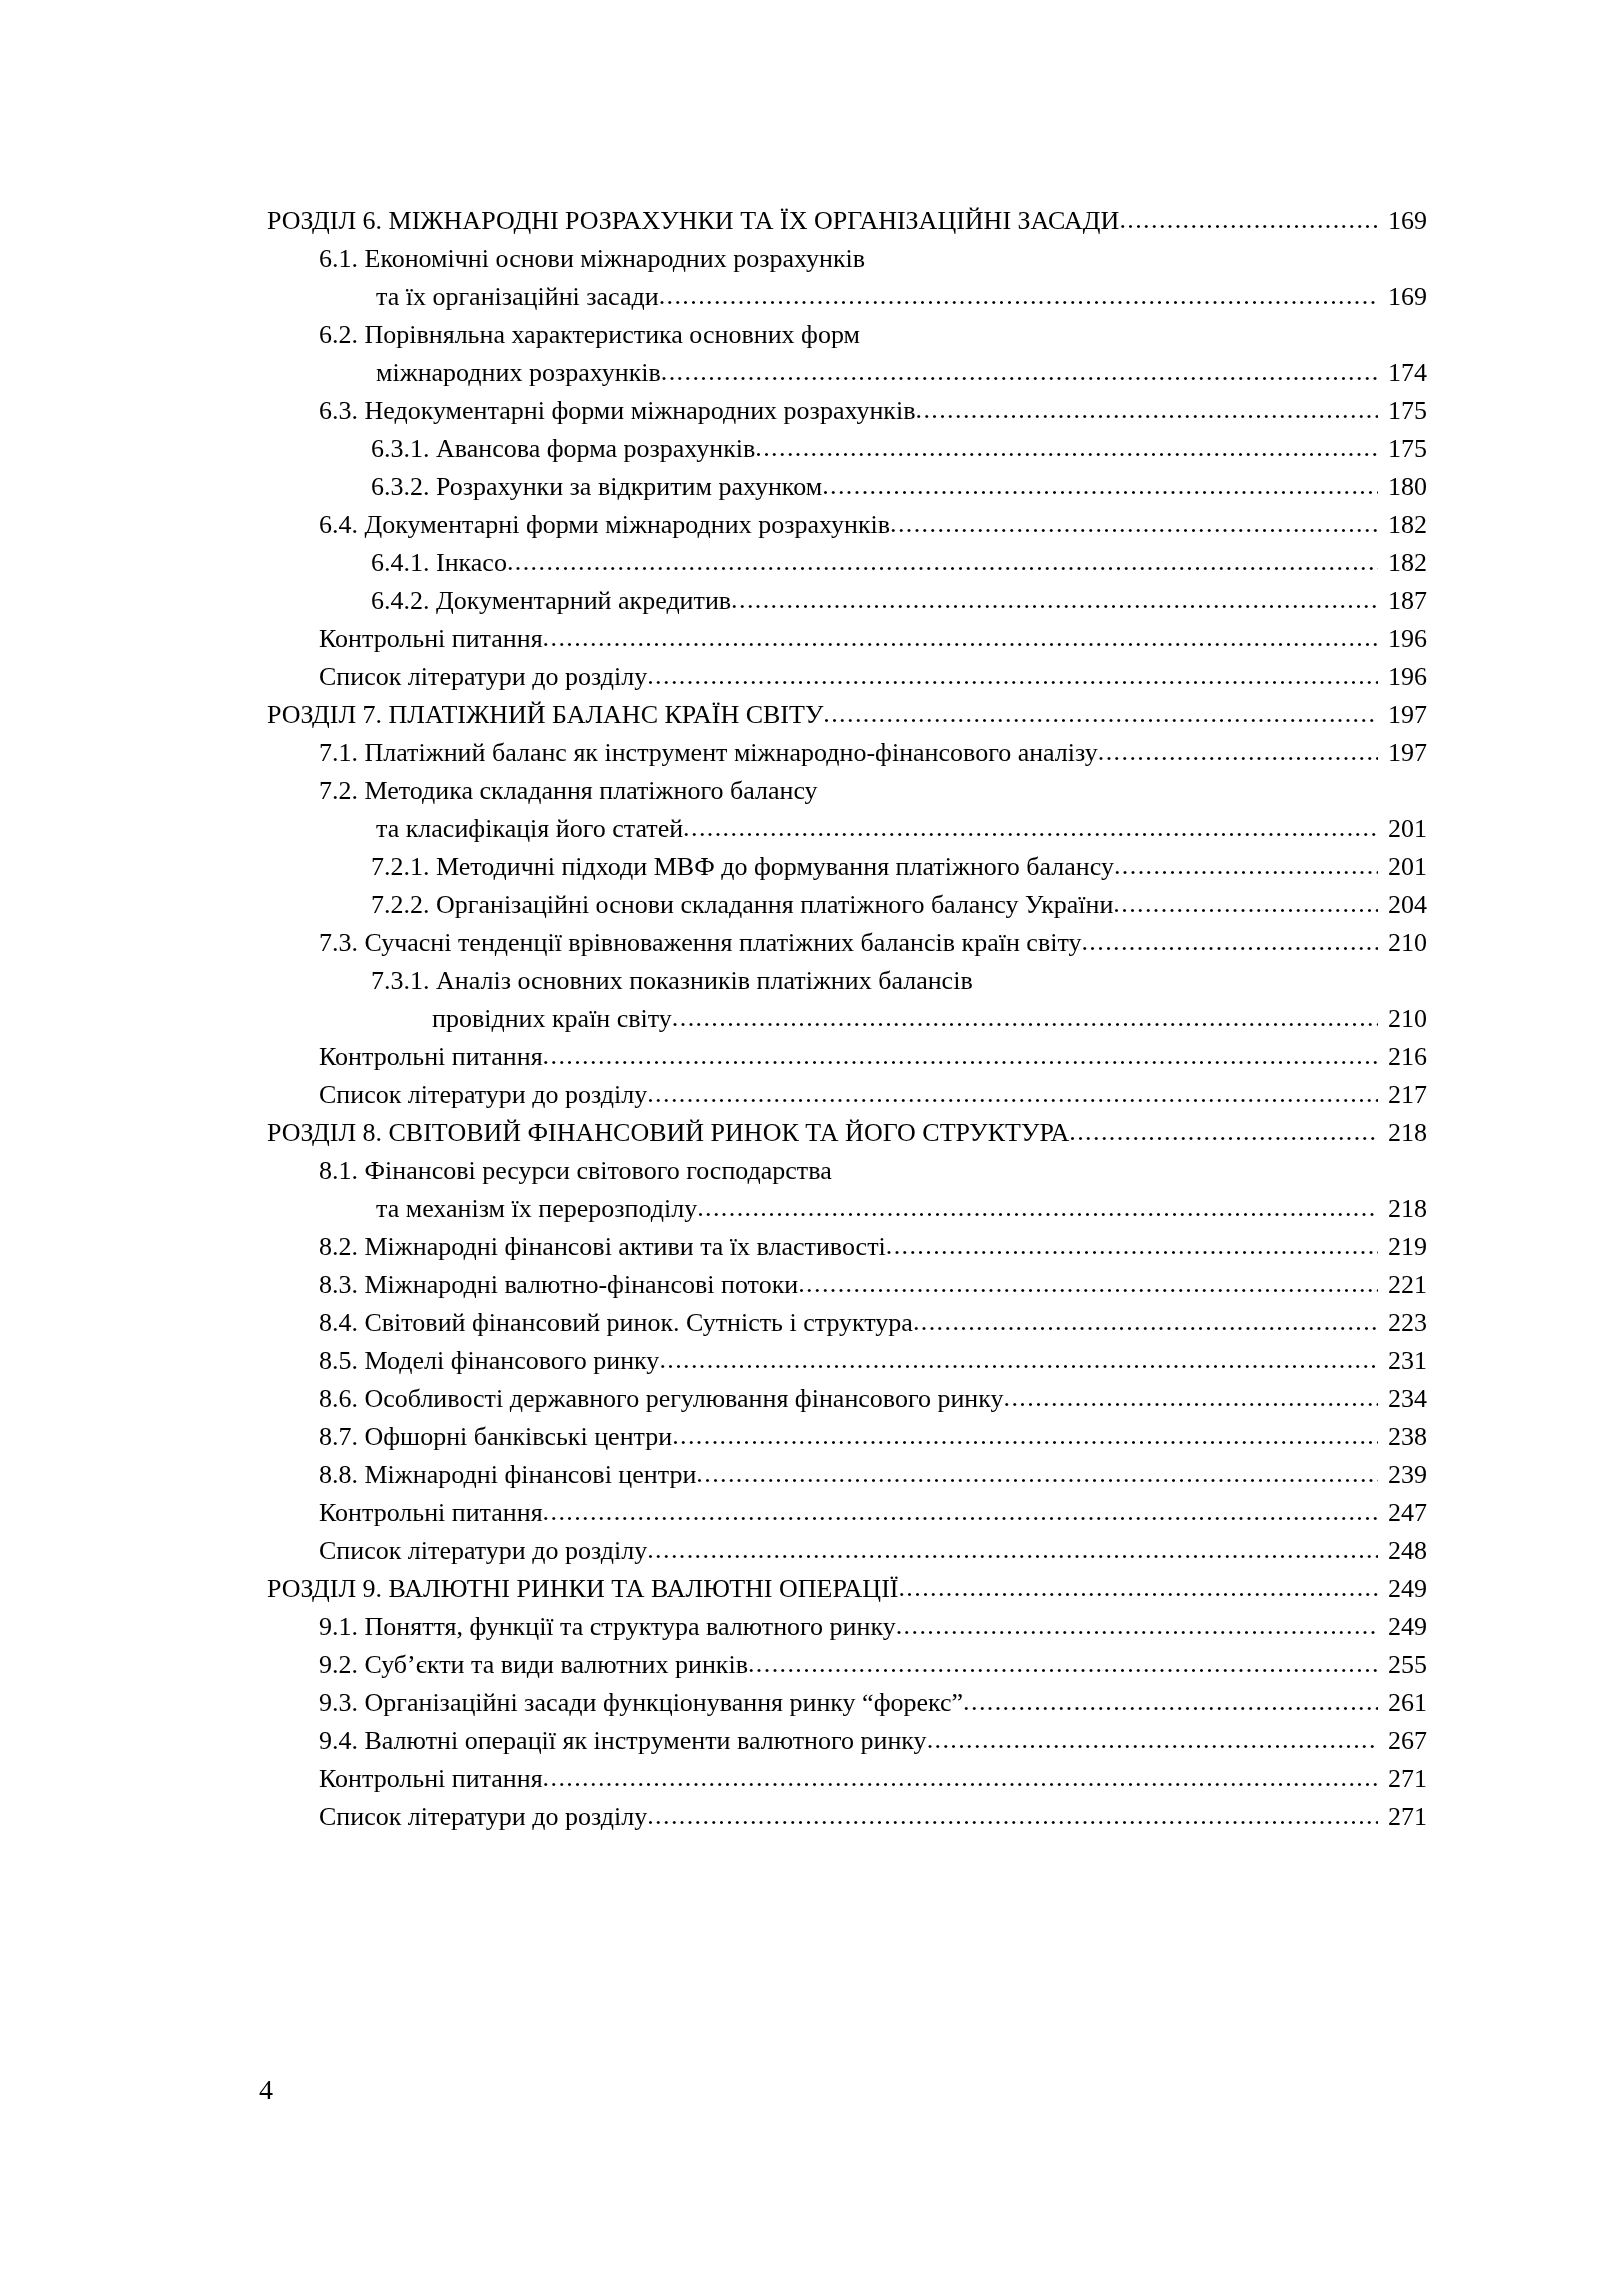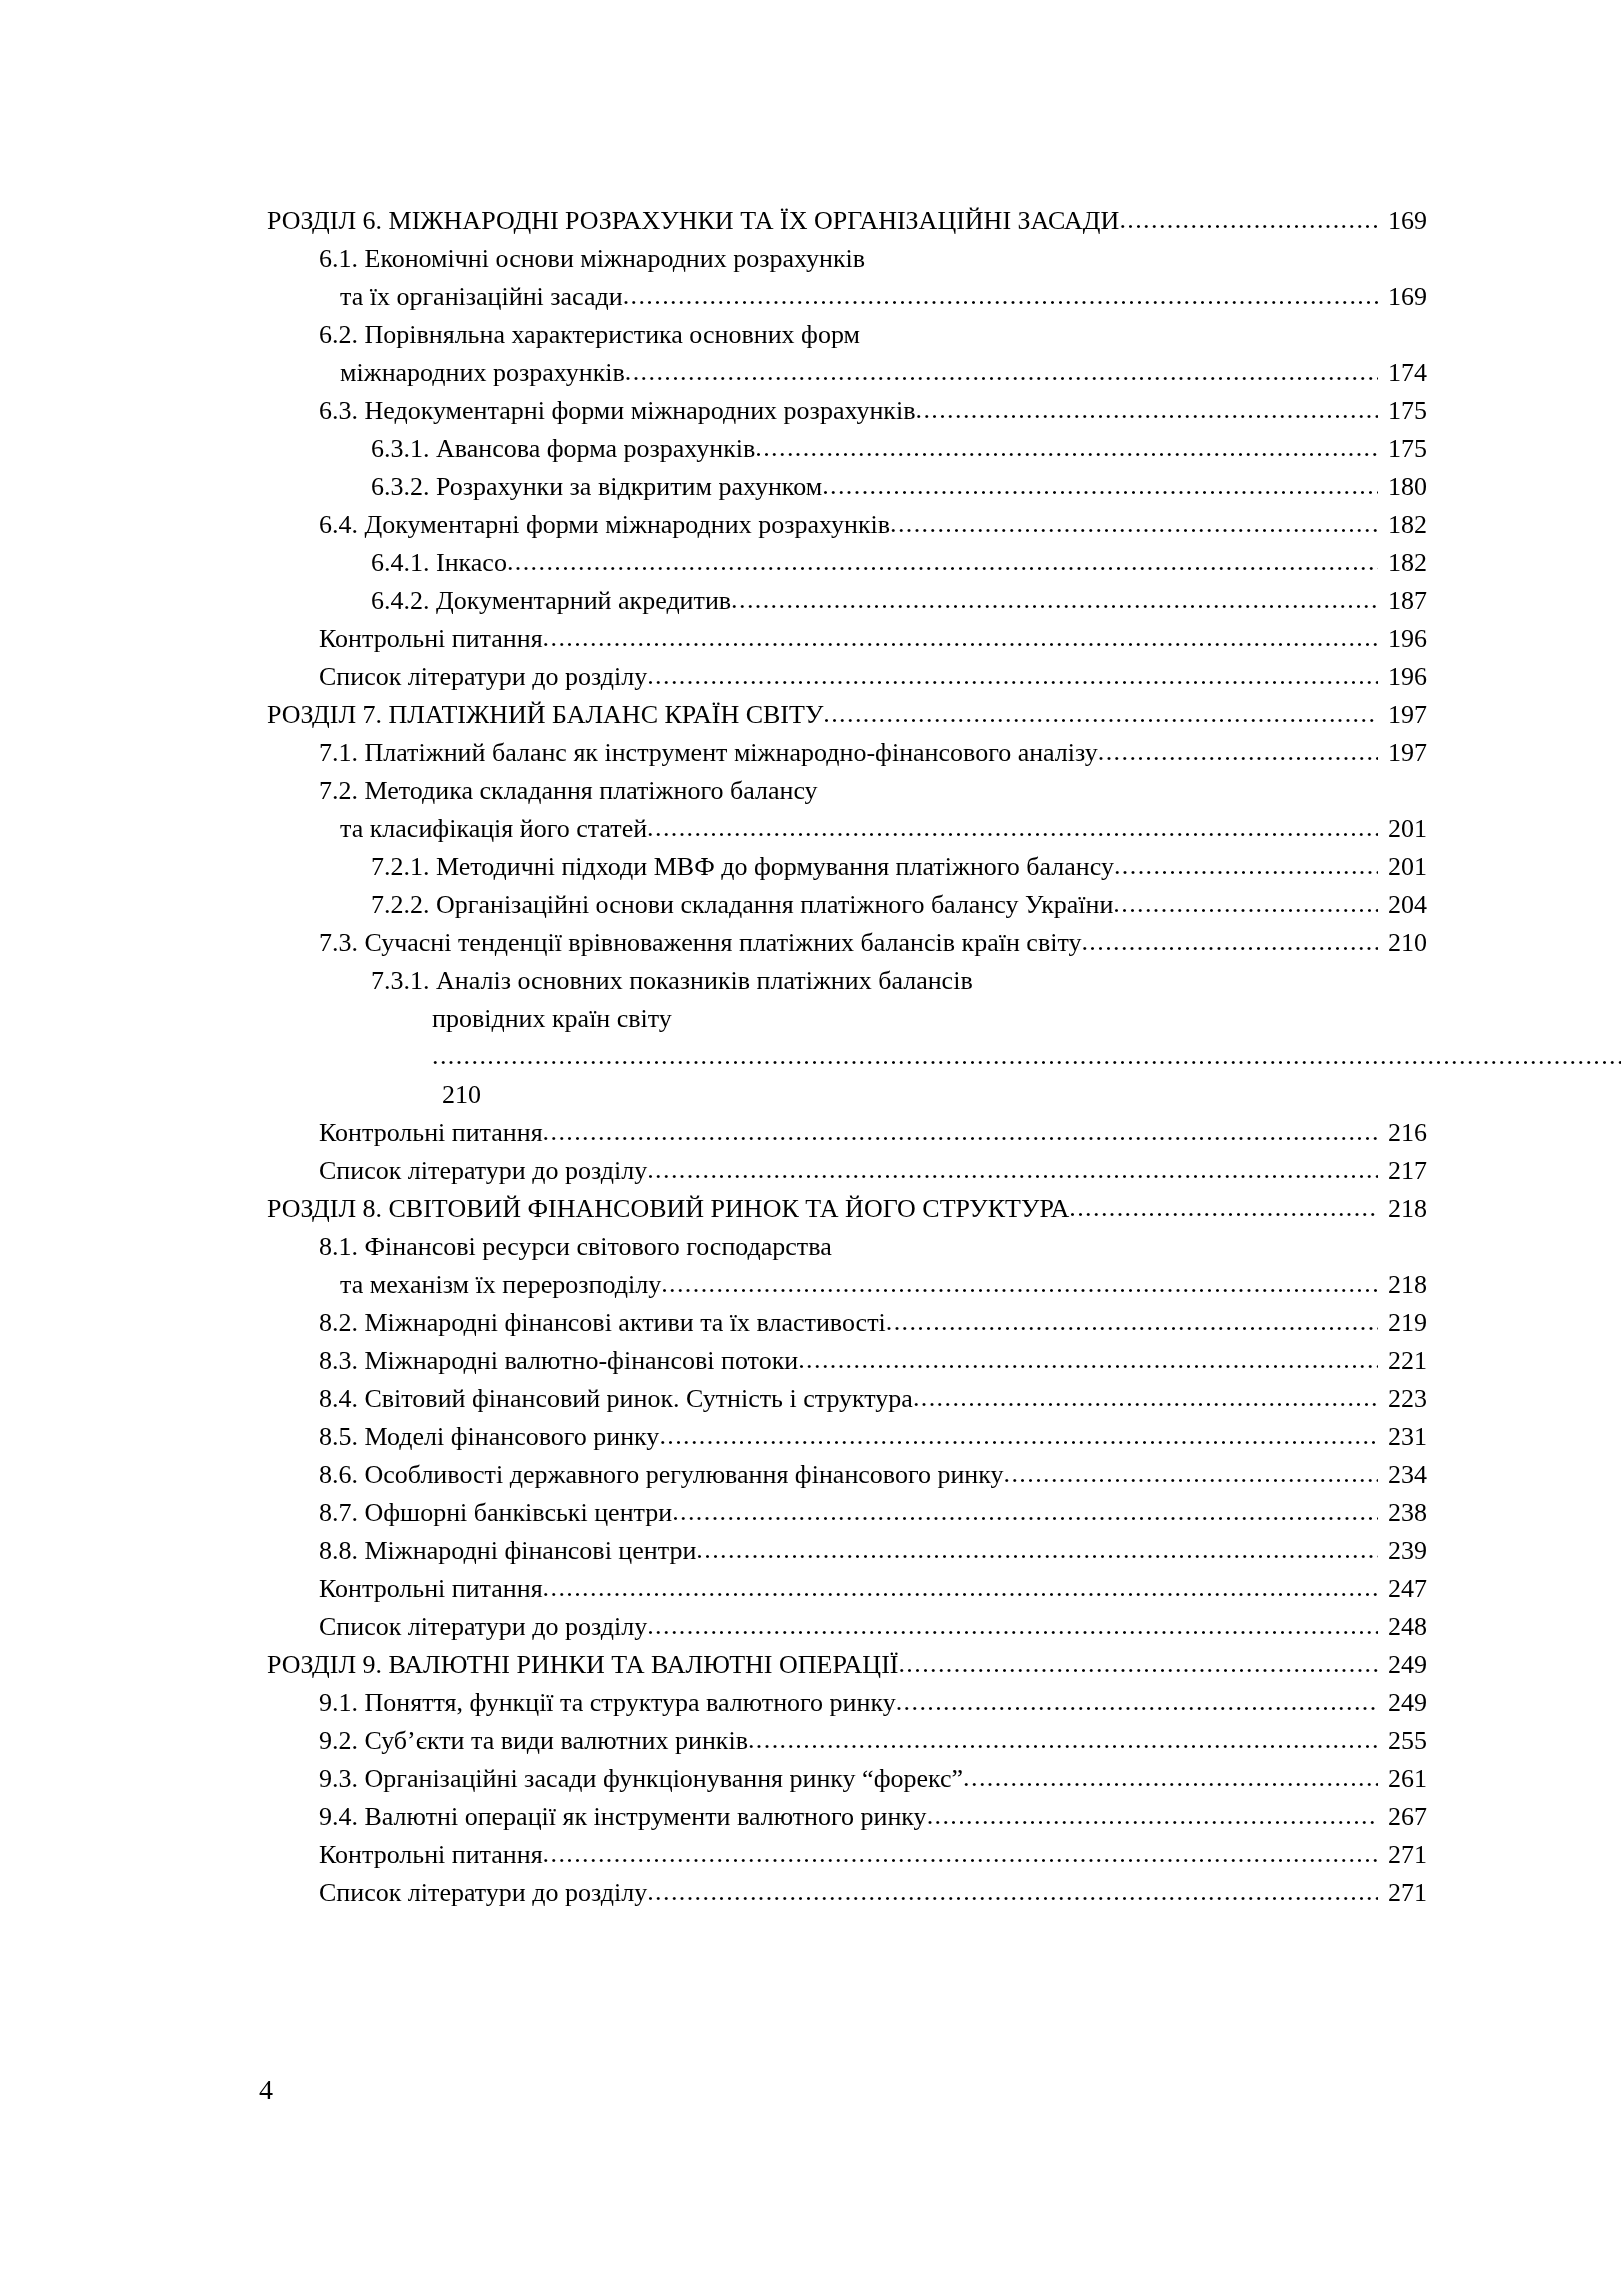--- a/index.html
+++ b/index.html
@@ -49,22 +49,22 @@
   .toc-row .pageno {
     flex: 0 0 auto;
     text-align: center;
     min-width: 51px;
     padding-left: 3.9px;
   }
   
   .lvl0 { margin-left: 0px; }
   .lvl1 { margin-left: 52px; }
   .lvl2 { margin-left: 104px; }
-  .cont1 { margin-left: 73px; }
-  .cont2 { margin-left: 165px; flex-direction: column; }
+  .cont1 { margin-left: 109px; }
+  .cont2 { margin-left: 165px; }
 
   .folio {
     position: absolute;
     left: 259px;
     top: 2076px;
     font-size: 28px;
     line-height: 1;
     font-family: "Liberation Serif", "DejaVu Serif", serif;
   }
 </style>

